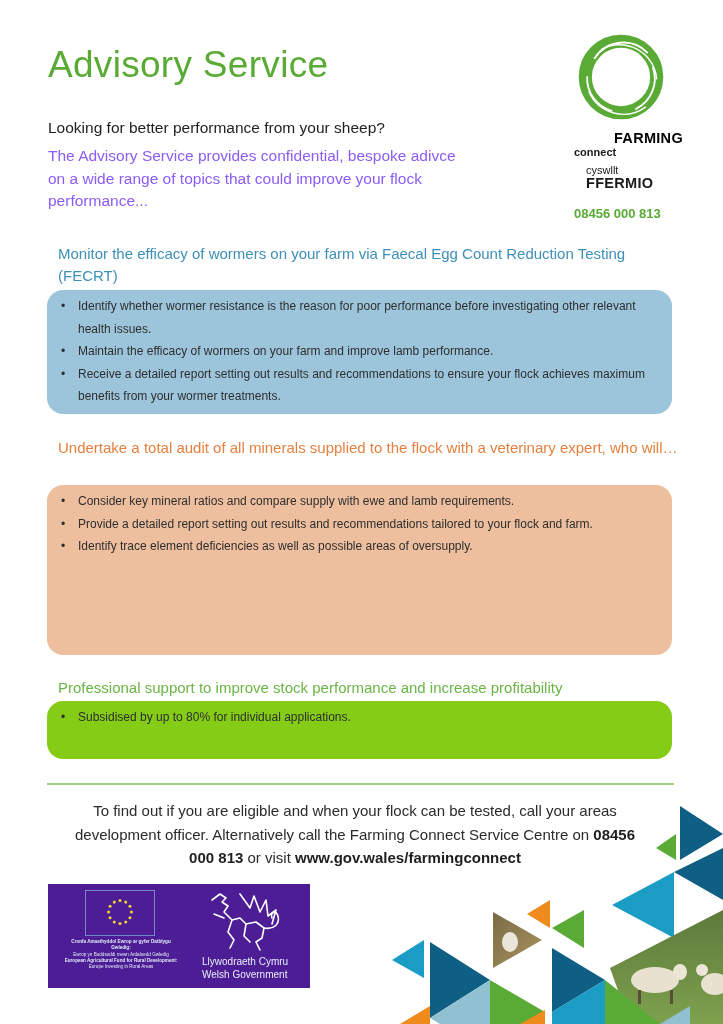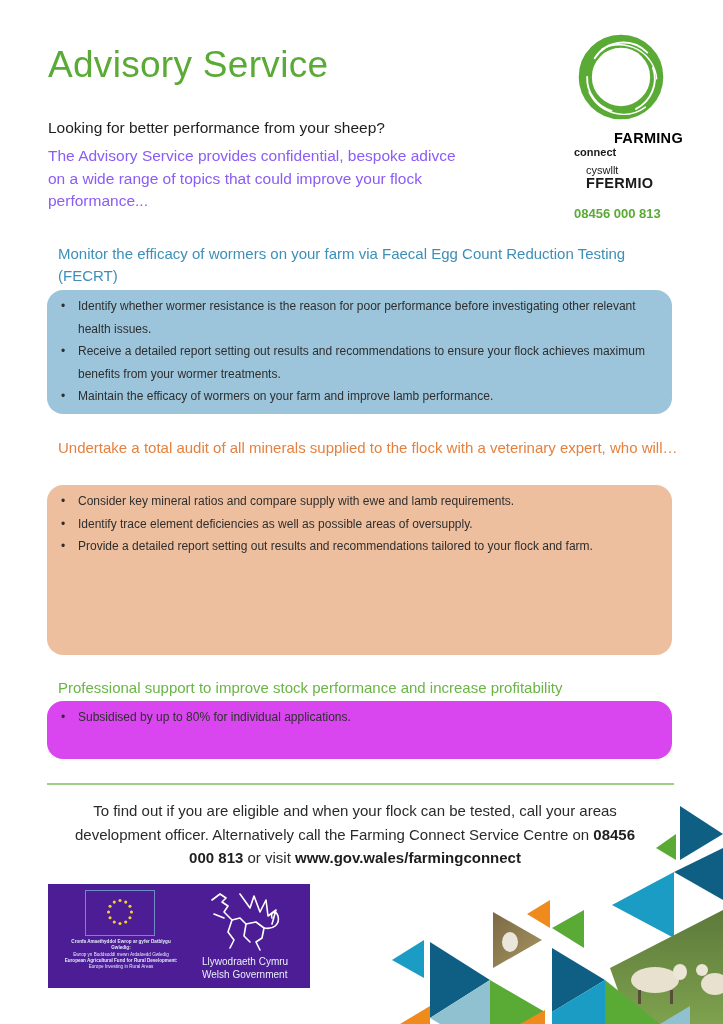--- a/index.html
+++ b/index.html
@@ -16,21 +16,21 @@
     .logo-name3 { position: absolute; left: 20px; top: 138px; font-size: 11px; color: #1a1a1a; }
     .logo-name4 { position: absolute; left: 20px; top: 149px; font-size: 14.5px; font-weight: bold; color: #1a1a1a; letter-spacing: 0.3px; }
     .logo-phone { position: absolute; left: 8px; top: 180px; font-size: 13px; font-weight: bold; color: #5aaa36; }
     .sec-head { left: 58px; width: 620px; font-size: 15px; line-height: 22px; }
     .h-blue { top: 243px; color: #3d8fb8; }
     .h-orange { top: 437px; color: #e5813f; }
     .h-green { top: 677px; color: #6ab545; }
     .box { left: 47px; width: 625px; border-radius: 16px; box-sizing: border-box; padding: 5px 10px 5px 12px; }
     .box-blue { top: 290px; height: 124px; background: #9cc5dc; }
     .box-orange { top: 485px; height: 170px; background: #eebf9f; }
-    .box-green { top: 701px; height: 58px; background: #d946ef; }
+    .box-green { top: 701px; height: 58px; background: #84cc16; }
     .box ul { list-style: none; margin: 0; padding: 0; }
     .box li { position: relative; padding-left: 19px; font-size: 12px; line-height: 22.5px; color: #2e2e2e; }
     .box li::before { content: "•"; position: absolute; left: 2px; top: 0; }
     .rule { left: 47px; top: 783px; width: 627px; height: 2px; background: #9fcf86; }
     .cta { left: 70px; top: 799px; width: 570px; text-align: center; font-size: 15px; line-height: 23.5px; color: #2b2b2b; }
     .cta b { font-weight: bold; color: #1e1e1e; }
     .funding { left: 48px; top: 884px; width: 262px; height: 104px; background: #4c1d95; }
     .eu-flag { position: absolute; left: 37px; top: 6px; width: 70px; height: 46px; border: 1px solid #6d8cc6; box-sizing: border-box; }
     .eu-text { position: absolute; left: 14px; top: 55px; width: 118px; text-align: center; color: #e3ebf7; font-size: 4.6px; line-height: 6.3px; font-weight: bold; }
     .eu-text .thin { font-weight: normal; }
@@ -60,31 +60,31 @@
   <div class="logo-name2">connect</div>
   <div class="logo-name3">cyswllt</div>
   <div class="logo-name4">FFERMIO</div>
   <div class="logo-phone">08456 000 813</div>
 </div>
 
 <div class="abs sec-head h-blue">Monitor the efficacy of wormers on your farm via Faecal Egg Count Reduction Testing (FECRT)</div>
 <div class="abs box box-blue">
   <ul>
     <li>Identify whether wormer resistance is the reason for poor performance before investigating other relevant health issues.</li>
+    <li>Maintain the efficacy of wormers on your farm and improve lamb performance.</li>
     <li>Receive a detailed report setting out results and recommendations to ensure your flock achieves maximum benefits from your wormer treatments.</li>
-    <li>Maintain the efficacy of wormers on your farm and improve lamb performance.</li>
   </ul>
 </div>
 
 <div class="abs sec-head h-orange">Undertake a total audit of all minerals supplied to the flock with a veterinary expert, who will…</div>
 <div class="abs box box-orange">
   <ul>
     <li>Consider key mineral ratios and compare supply with ewe and lamb requirements.</li>
+    <li>Provide a detailed report setting out results and recommendations tailored to your flock and farm.</li>
     <li>Identify trace element deficiencies as well as possible areas of oversupply.</li>
-    <li>Provide a detailed report setting out results and recommendations tailored to your flock and farm.</li>
   </ul>
 </div>
 
 <div class="abs sec-head h-green">Professional support to improve stock performance and increase profitability</div>
 <div class="abs box box-green">
   <ul>
     <li>Subsidised by up to 80% for individual applications.</li>
   </ul>
 </div>
 

